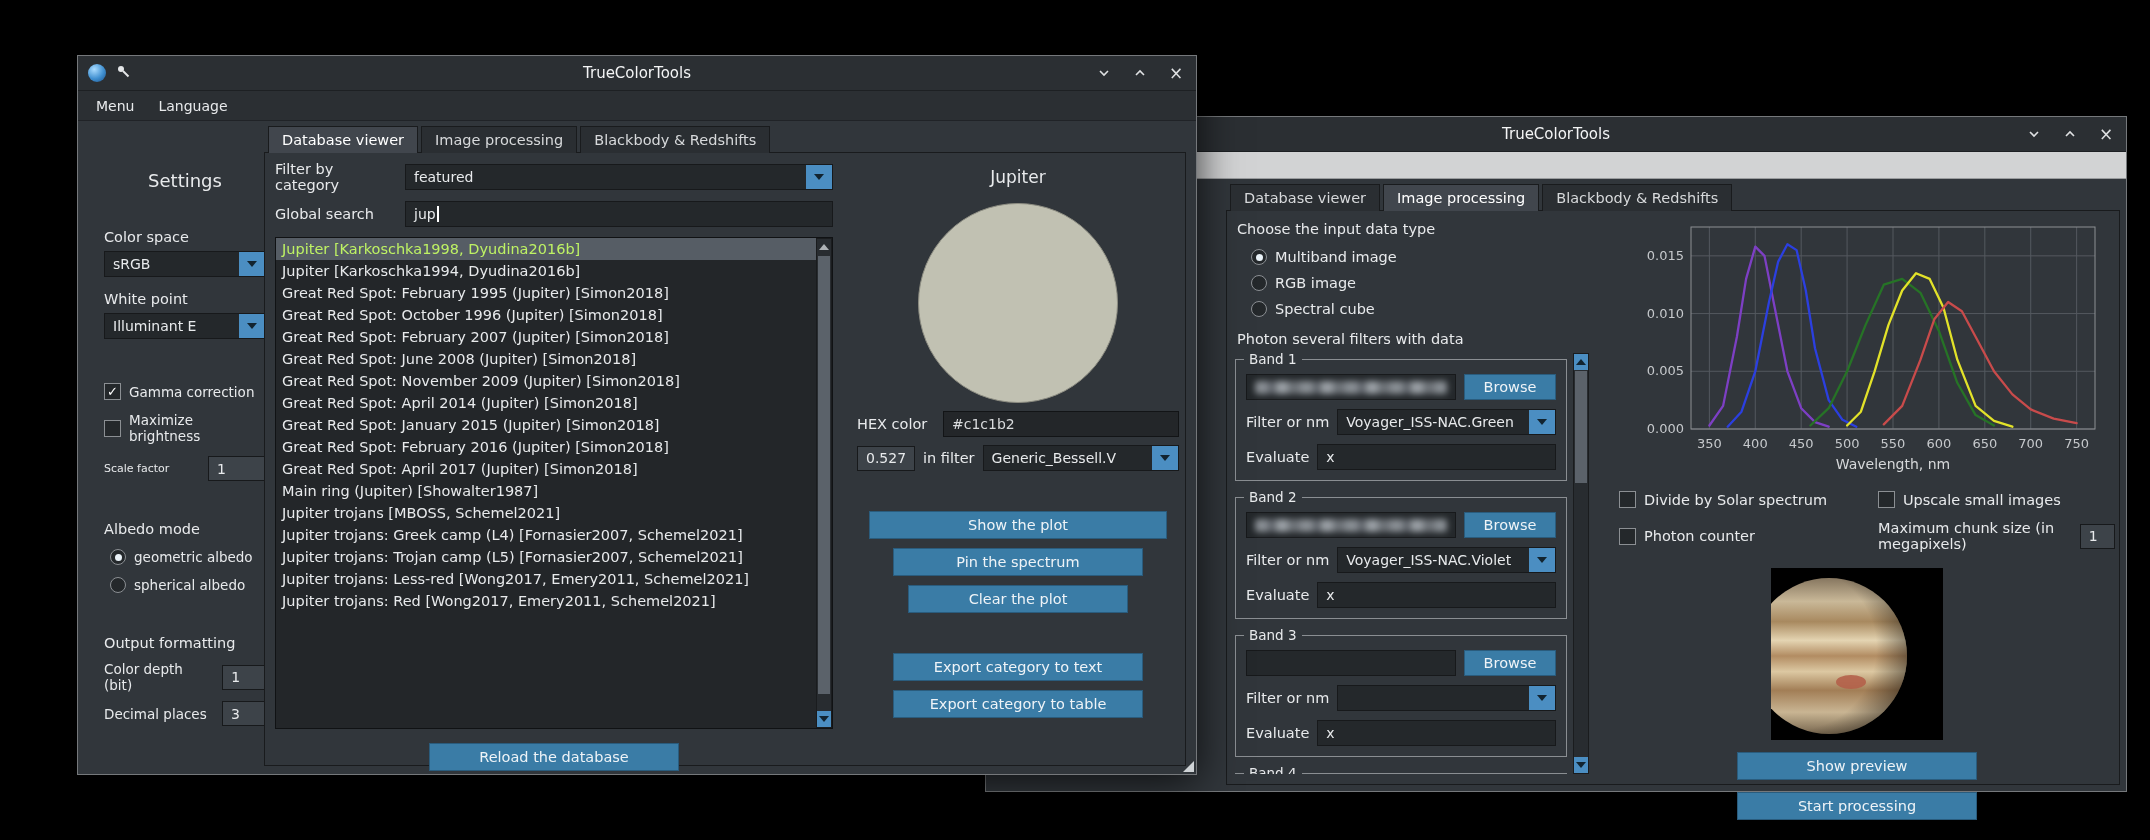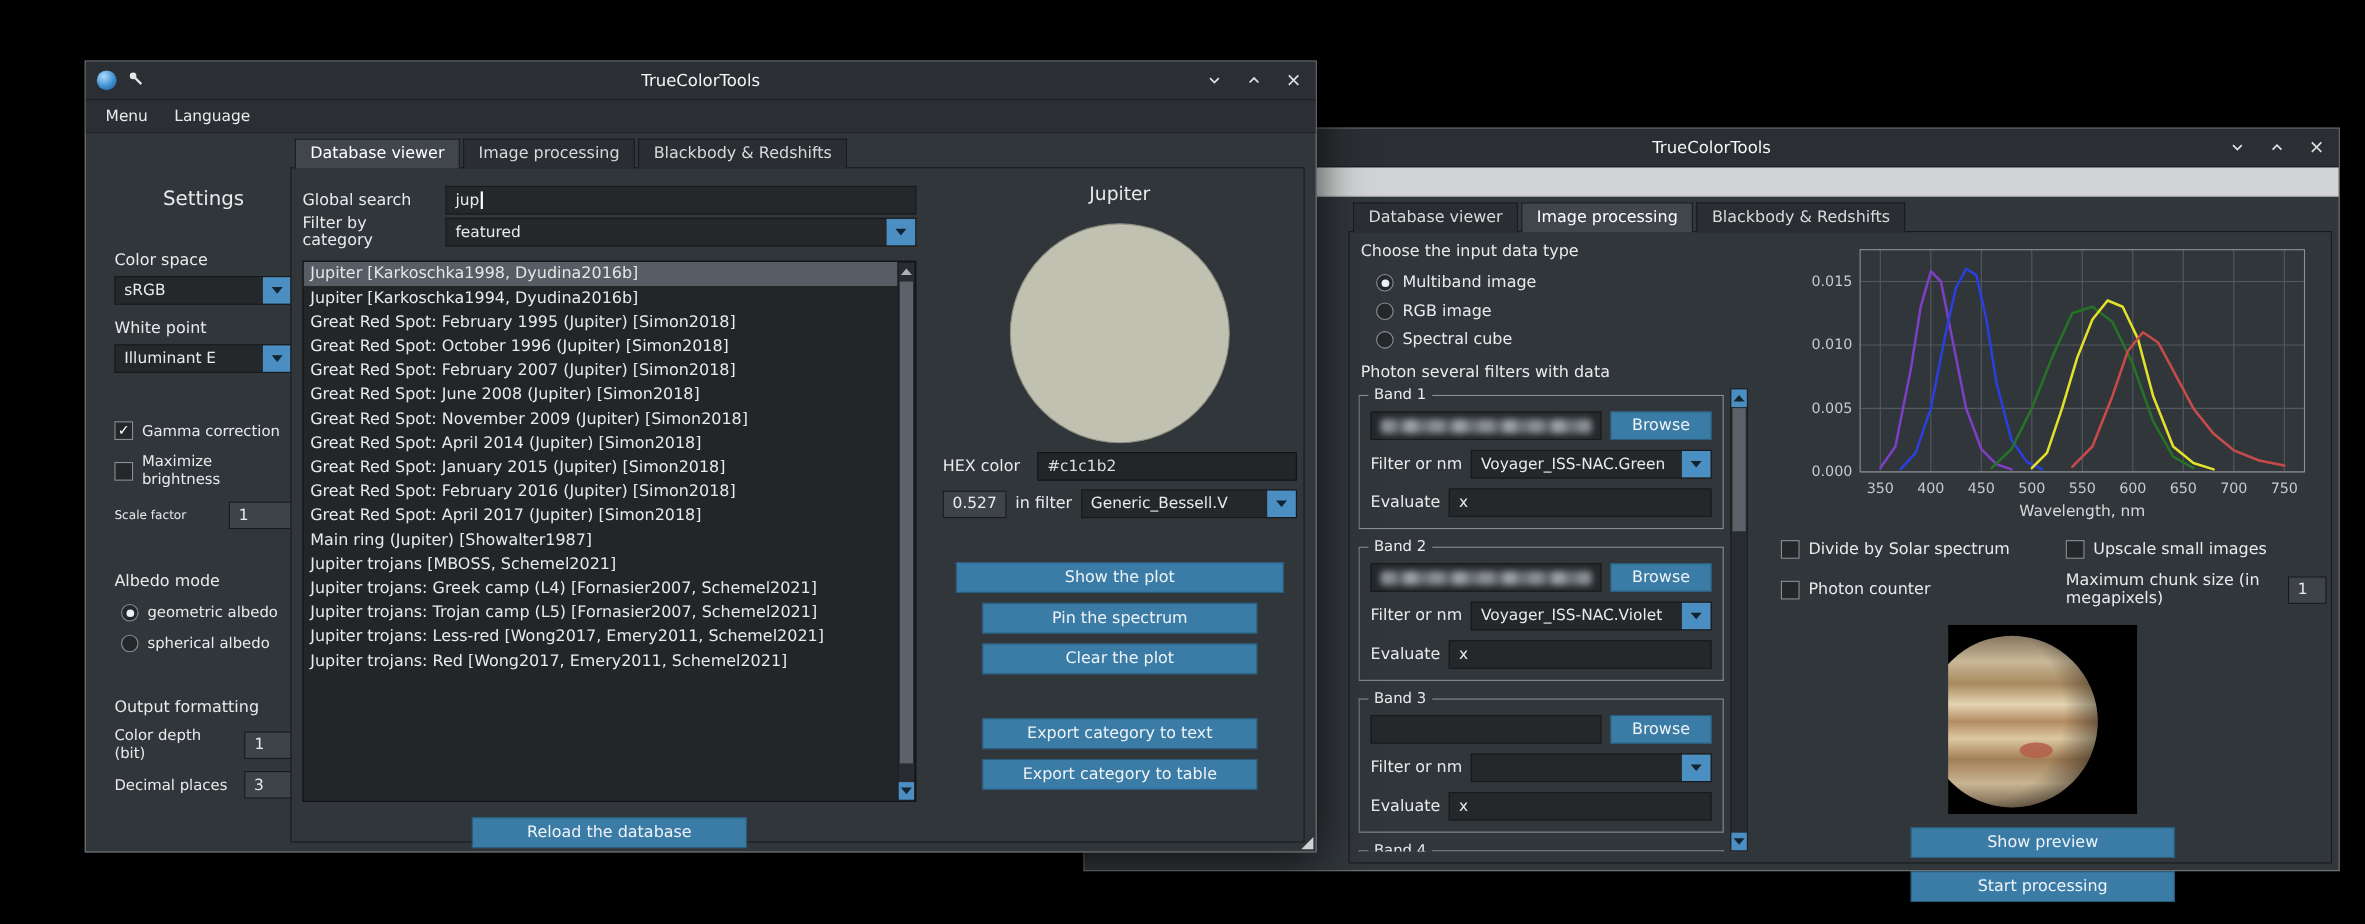--- a/index.html
+++ b/index.html
@@ -48,21 +48,21 @@
   .grip{position:absolute;right:2px;bottom:2px;width:0;height:0;border-left:11px solid transparent;border-bottom:11px solid #cfd3d6}
   
   .lcontent{position:absolute;left:0;right:0;top:66px;bottom:0}
   .sidebar{position:absolute;left:20px;top:4px;width:174px;bottom:6px;padding:0 6px}
   .lmain{position:absolute;left:186px;top:4px;right:10px;bottom:8px;display:flex;flex-direction:column}
   .lmain .panel{flex:1}
   .dleft{position:absolute;left:10px;top:8px;width:558px;bottom:8px}
   .dright{position:absolute;left:592px;width:322px;top:8px;bottom:8px}
   .list{position:relative;margin-top:10px;height:492px;background:#232629;border:1px solid #101214;overflow:hidden;padding-right:16px}
   .lrow{height:22px;line-height:22px;padding-left:6px;font-size:14.5px;white-space:nowrap;overflow:hidden}
-  .lrow.selected{background:#565d65;color:#e5e5e5}
+  .lrow.selected{background:#565d65;color:#bef264}
   .swatch{width:200px;height:200px;border-radius:50%;margin:16px auto 0;border:1px solid #8d8d82}
   
   .lightstrip{height:27px;background:#d2d3d4;border-bottom:1px solid #9a9c9e}
   .rbody{position:absolute;left:0;right:0;top:63px;bottom:0}
   .occluded{position:absolute;left:0;top:0;width:240px;bottom:0;background:#31363b}
   .rmain{position:absolute;left:240px;right:6px;top:4px;bottom:6px;display:flex;flex-direction:column}
   .rmain .panel{flex:1}
   .ipleft{position:absolute;left:8px;top:8px;width:354px;bottom:0;display:flex;flex-direction:column}
   .ipright{position:absolute;left:372px;right:4px;top:2px;bottom:4px}
   .bands{position:relative;margin-top:6px;height:421px;overflow:hidden;padding-right:22px}
@@ -387,34 +387,34 @@
 
     <div class="lmain">
       <div class="tabs">
         <div class="tab active">Database viewer</div>
         <div class="tab">Image processing</div>
         <div class="tab">Blackbody &amp; Redshifts</div>
       </div>
       <div class="panel">
 
         <div class="dleft">
-          <div class="frow" style="margin-top:8px">
-            <span class="lbl" style="width:122px">Global search</span>
-            <div class="inputbox" style="flex:1">
-              <span>jup</span>
-                <span class="caret"></span>
-            </div>
-          </div>
           <div class="frow">
             <span class="lbl" style="width:122px">Filter by category</span>
             <div class="combo" style="flex:1">
               <span class="cval">featured</span>
               <span class="carrow">
                   <span class="tri-dn"></span>
                 </span>
+            </div>
+          </div>
+          <div class="frow" style="margin-top:8px">
+            <span class="lbl" style="width:122px">Global search</span>
+            <div class="inputbox" style="flex:1">
+              <span>jup</span>
+                <span class="caret"></span>
             </div>
           </div>
           <div class="list">
             <div class="lrow selected">Jupiter [Karkoschka1998, Dyudina2016b]</div>
             <div class="lrow">Jupiter [Karkoschka1994, Dyudina2016b]</div>
             <div class="lrow">Great Red Spot: February 1995 (Jupiter) [Simon2018]</div>
             <div class="lrow">Great Red Spot: October 1996 (Jupiter) [Simon2018]</div>
             <div class="lrow">Great Red Spot: February 2007 (Jupiter) [Simon2018]</div>
             <div class="lrow">Great Red Spot: June 2008 (Jupiter) [Simon2018]</div>
             <div class="lrow">Great Red Spot: November 2009 (Jupiter) [Simon2018]</div>
@@ -457,21 +457,21 @@
             <span class="lbl">in filter</span>
             <div class="combo" style="flex:1">
               <span class="cval">Generic_Bessell.V</span>
               <span class="carrow">
                   <span class="tri-dn"></span>
                 </span>
             </div>
           </div>
           <div class="btn" style="width:298px;margin:40px auto 0">Show the plot</div>
           <div class="btn" style="width:250px;margin:9px auto 0">Pin the spectrum</div>
-          <div class="btn" style="width:250px;margin:9px auto 16px">Clear the plot</div>
+          <div class="btn" style="width:220px;margin:9px auto 16px">Clear the plot</div>
           <div class="btn" style="width:250px;margin:40px auto 0">Export category to text</div>
           <div class="btn" style="width:250px;margin:9px auto 0">Export category to table</div>
         </div>
 
       </div>
     </div>
   </div>
   <div class="grip"></div>
 </div>
 

